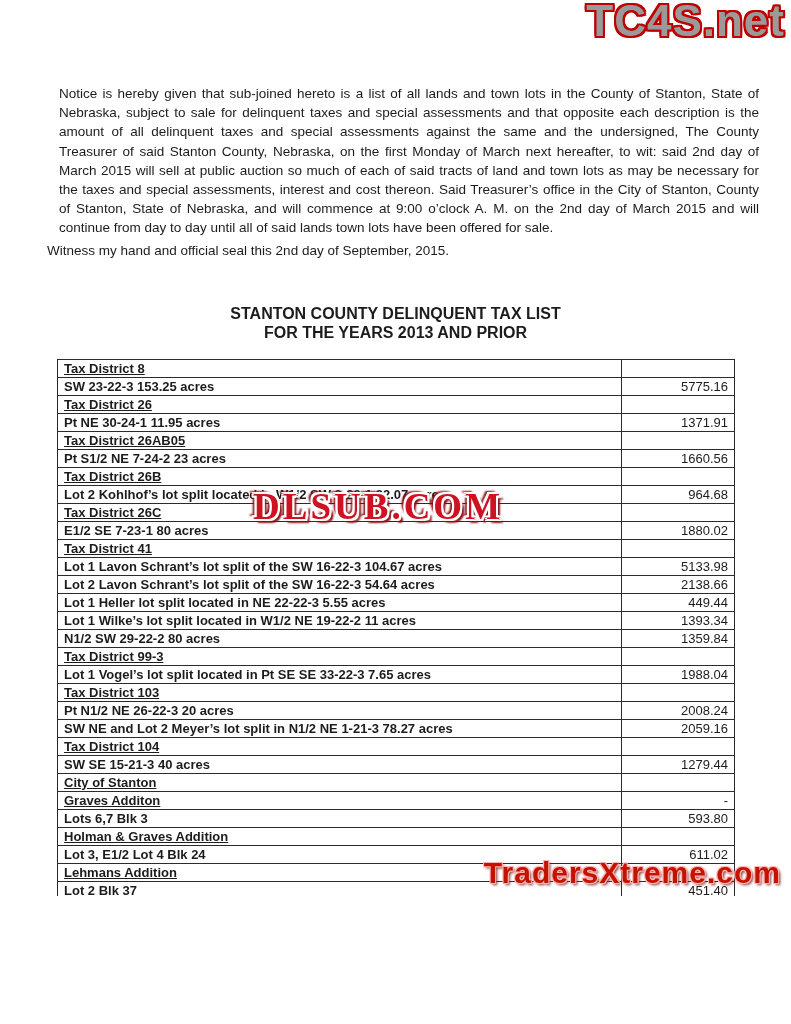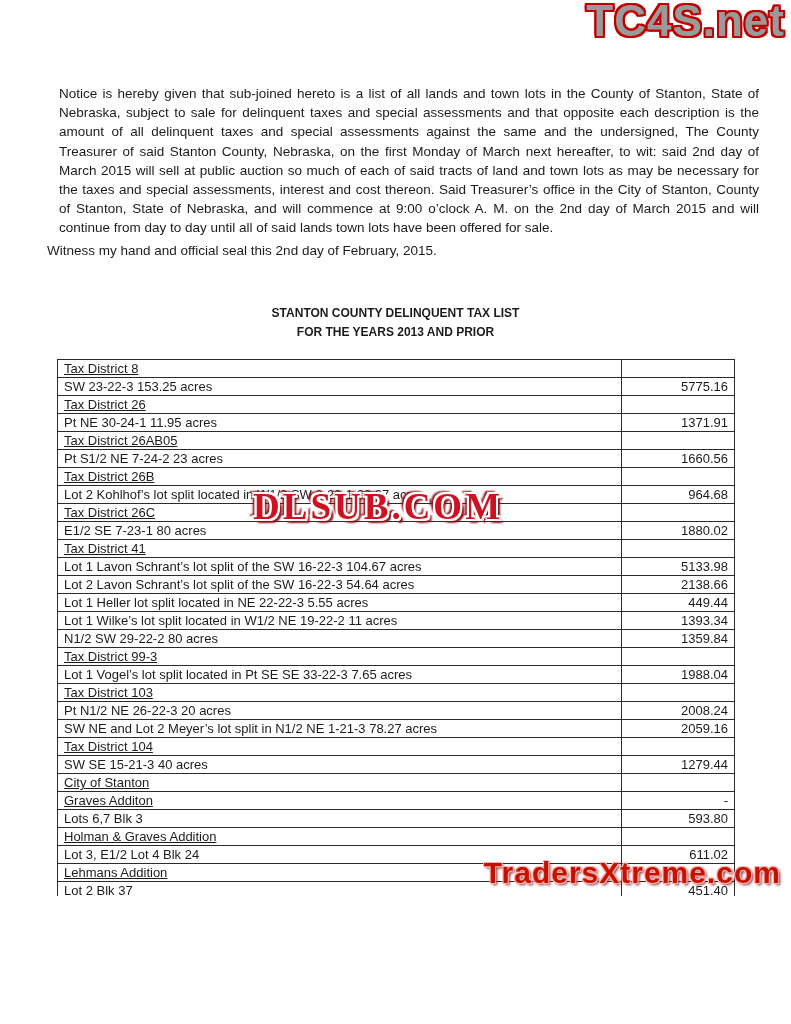--- a/index.html
+++ b/index.html
@@ -36,39 +36,39 @@
     margin: 0;
     font-size: 13.5px;
   }
   .list-title {
     position: absolute;
     left: 0;
     top: 304px;
     width: 100%;
     text-align: center;
     font-weight: bold;
-    font-size: 12px;
+    font-size: 16px;
     line-height: 19px;
   }
   table.tax-table {
     position: absolute;
     left: 57px;
     top: 359px;
     width: 678px;
     border-collapse: collapse;
     font-size: 13px;
   }
   .tax-table td {
     border: 1px solid #2b2b2b;
     padding: 1px 6px;
     height: 17.5px;
     vertical-align: middle;
     white-space: nowrap;
   }
-  .tax-table td.desc-cell { width: 564px; }
+  .tax-table td.desc-cell { width: 564px; font-weight: bold; }
   .tax-table td.amount-cell { text-align: right; }
   .district-label { text-decoration: underline; }
 
   .wm {
     position: absolute;
     font-weight: bold;
     white-space: nowrap;
     pointer-events: none;
     z-index: 5;
   }
@@ -113,21 +113,21 @@
 </head>
 <body>
 
 <div class="page">
 
   <div class="wm wm-top-right">TC4S.net</div>
 
 
   <p class="notice-paragraph">Notice is hereby given that sub-joined hereto is a list of all lands and town lots in the County of Stanton, State of Nebraska, subject to sale for delinquent taxes and special assessments and that opposite each description is the amount of all delinquent taxes and special assessments against the same and the undersigned, The County Treasurer of said Stanton County, Nebraska, on the first Monday of March next hereafter, to wit:  said 2nd day of March 2015 will sell at public auction so much of each of said tracts of land and town lots as may be necessary for the taxes and special assessments, interest and cost thereon.  Said Treasurer’s office in the City of Stanton, County of Stanton, State of Nebraska, and will commence at 9:00 o’clock A. M. on the 2nd day of March 2015 and will continue from day to day until all of said lands town lots have been offered for sale.</p>
 
-  <p class="witness-line">Witness my hand and official seal this 2nd day of February, 2015.</p>
+  <p class="witness-line">Witness my hand and official seal this 2nd day of September, 2015.</p>
 
   <div class="list-title">
     <div>STANTON COUNTY DELINQUENT TAX LIST</div>
     <div>FOR THE YEARS 2013 AND PRIOR</div>
   </div>
 
   <table class="tax-table">
     <tbody id="tax-rows">
         <tr>
           <td class="desc-cell"><span class="district-label">Tax District 8</span></td>

